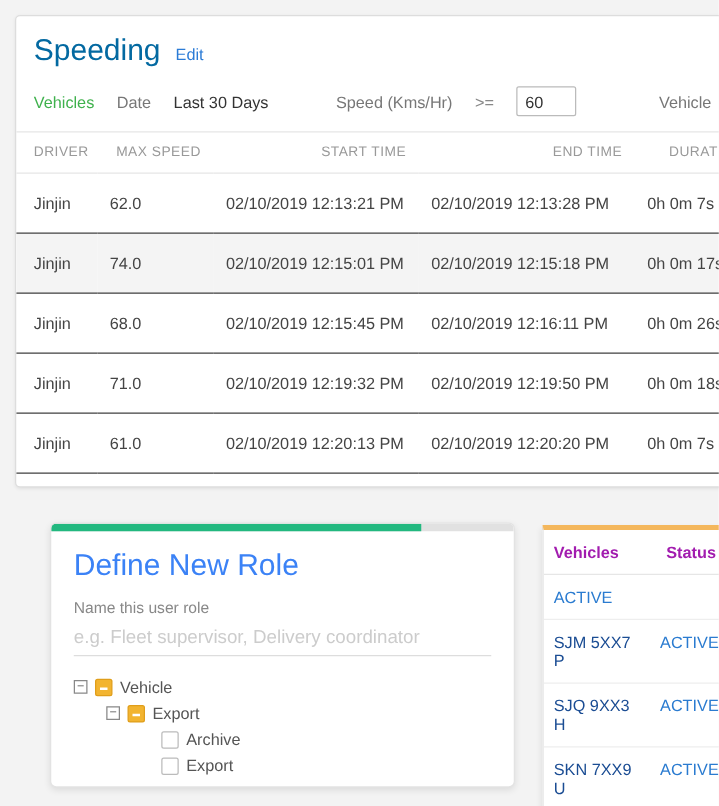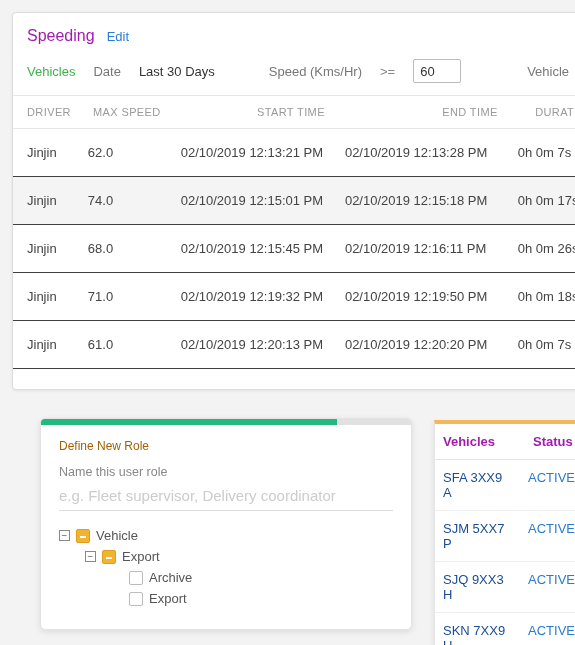--- a/index.html
+++ b/index.html
@@ -25,21 +25,21 @@
     overflow: hidden;
     font-size: 13px;
     color: #333;
   }
   .report-title-row {
     display: flex;
     align-items: baseline;
     padding: 14px 14px 10px 14px;
     gap: 12px;
   }
-  .report-title { font-size: 16px; color: #a21caf; font-weight: 400; text-align: right; }
+  .report-title { font-size: 24px; color: #0369a1; font-weight: 400; text-align: right; }
   .edit-link { color: #2b7bd6; font-size: 13px; cursor: pointer; }
 
   .filters-row {
     display: flex;
     align-items: center;
     padding: 4px 14px 12px 14px;
     gap: 18px;
     font-size: 13px;
     color: #777;
     border-bottom: 1px solid #e6e6e6;
@@ -91,21 +91,21 @@
     height: 212px;
     background: #fff;
     border: 1px solid #e3e3e3;
     border-radius: 5px;
     box-shadow: 0 2px 6px rgba(0,0,0,0.10);
     overflow: hidden;
   }
   .role-topbar { height: 6px; background: #e1e1e1; }
   .role-topbar .progress { height:100%; width: 80%; background:#22b87f; }
   .role-body { padding: 10px 18px 0 18px; color:#555; }
-  .role-title { font-size: 12px; color:#a16207; font-weight:400; margin:4px 0 12px 0; }
+  .role-title { font-size: 24px; color:#3b82f6; font-weight:400; margin:4px 0 12px 0; }
   .role-name-label { font-size:12.5px; color:#888; margin-bottom:4px; }
   .role-name-input {
     width:100%; border:none; border-bottom:1px solid #ddd;
     padding:4px 0 6px 0; font-size:15px; color:#333; outline:none;
   }
   .role-name-input::placeholder { color:#ccc; }
 
   .tree { margin-top:14px; font-size:13px; color:#555; }
   .tree-row { display:flex; align-items:center; gap:6px; padding:3px 0; }
   .tree-indent1 { padding-left:26px; }
@@ -247,21 +247,20 @@
     </div>
   </div>
 </div>
 
 <div class="veh-card">
   <div class="veh-head">
     <div class="c1">Vehicles</div>
     <div class="c2">Status</div>
   </div>
   <div class="veh-row">
-    <div class="c1">SFA 3XX9 A</div>
     <div class="c2">ACTIVE</div>
   </div>
   <div class="veh-row">
     <div class="c1">SJM 5XX7 P</div>
     <div class="c2">ACTIVE</div>
   </div>
   <div class="veh-row">
     <div class="c1">SJQ 9XX3 H</div>
     <div class="c2">ACTIVE</div>
   </div>

